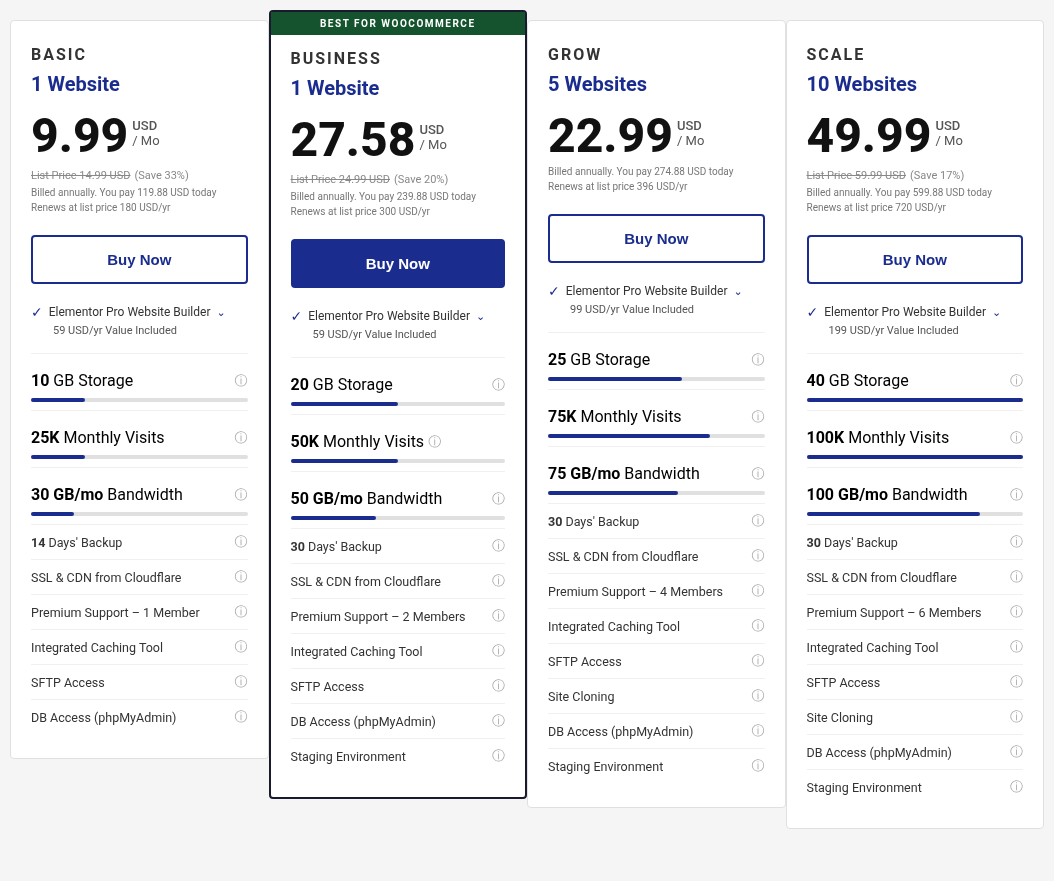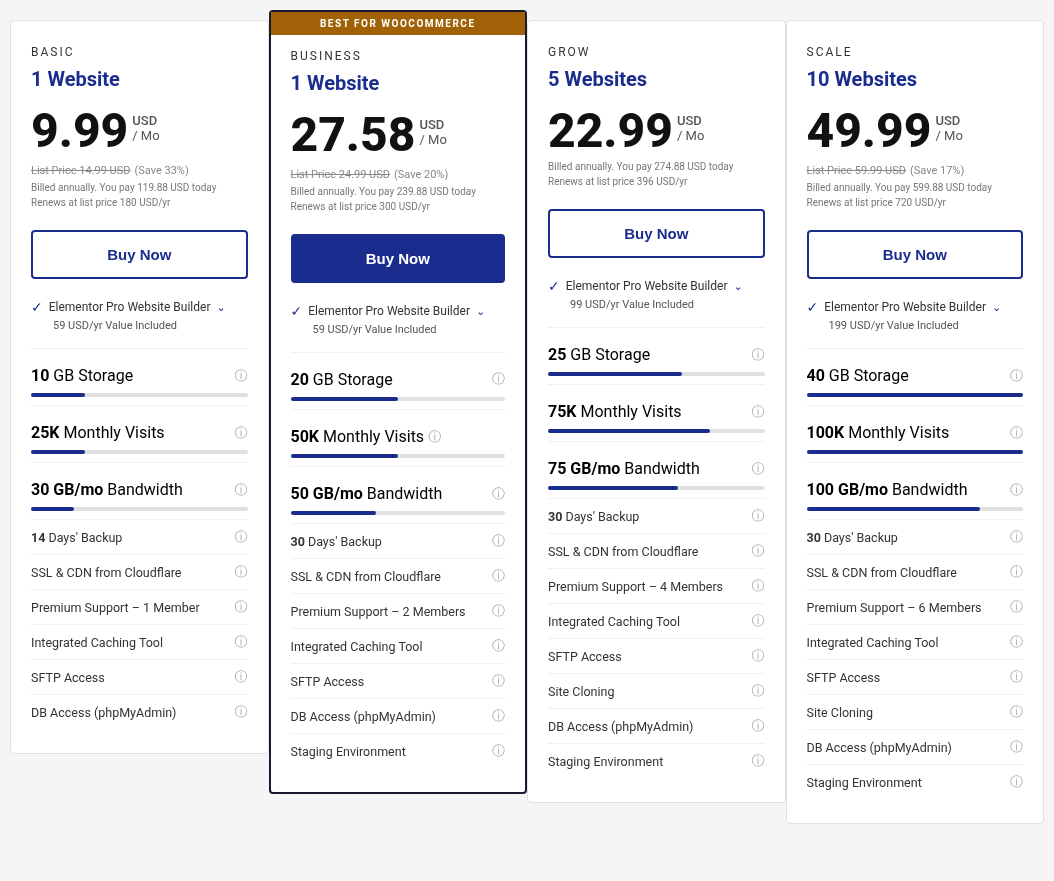--- a/index.html
+++ b/index.html
@@ -25,33 +25,33 @@
       position: relative;
     }
     .plan-card.featured {
       border: 2px solid #1a1a2e;
       margin-top: -10px;
       padding-top: 14px;
       padding-bottom: 24px;
       z-index: 2;
     }
     .featured-badge {
-      background: #a16207;
+      background: #14532d;
       color: #fff;
       text-align: center;
       font-size: 10px;
       font-weight: 700;
       letter-spacing: 1.5px;
       padding: 6px 0;
       margin: -14px -20px 14px -20px;
       text-transform: uppercase;
     }
     .plan-name {
-      font-size: 12px;
-      font-weight: 400;
+      font-size: 16px;
+      font-weight: 700;
       letter-spacing: 2px;
       text-transform: uppercase;
       color: #333;
       margin-bottom: 8px;
     }
     .plan-websites {
       font-size: 20px;
       font-weight: 700;
       color: #1a2d8e;
       margin-bottom: 16px;
@@ -285,21 +285,21 @@
     </div>
     <button class="buy-btn filled">Buy Now</button>
     <div class="elementor-row">
       <span class="check-icon">✓</span>
       <span>Elementor Pro Website Builder</span>
       <span style="color:#1a2d8e; font-size:11px;">⌄</span>
     </div>
     <div class="elementor-value">59 USD/yr Value Included</div>
   
     <div class="section-with-bar">
-      <div style="display:flex;align-items:flex-start;justify-content:space-between;padding-bottom:4px;">
+      <div style="display:flex;align-items:flex-end;justify-content:space-between;padding-bottom:4px;">
         <span><strong>20</strong> GB Storage</span>
         <span class="info-icon">ⓘ</span>
       </div>
       <div class="progress-bar-container">
           <div class="progress-bar" style="width:50%"></div>
         </div>
     </div>
   
     <div class="section-with-bar">
       <div style="display:flex;align-items:center;justify-content:flex-start;padding-bottom:4px;">

